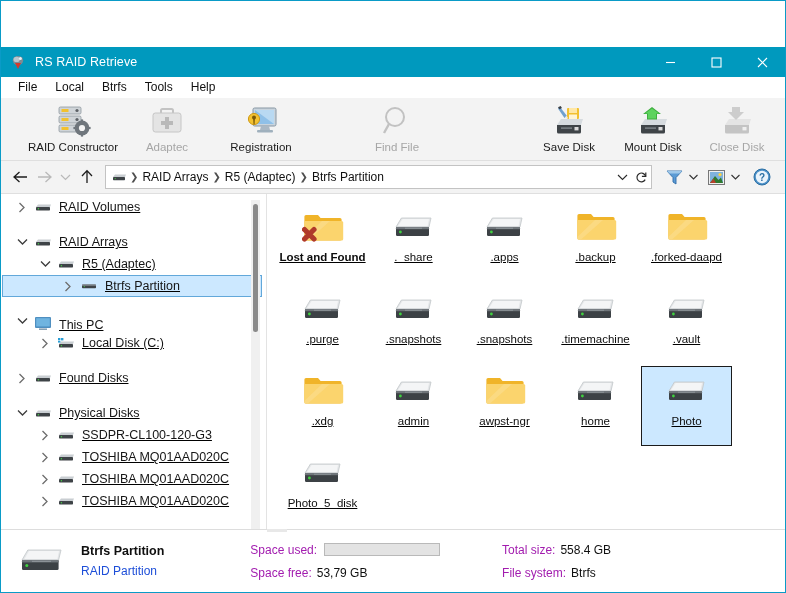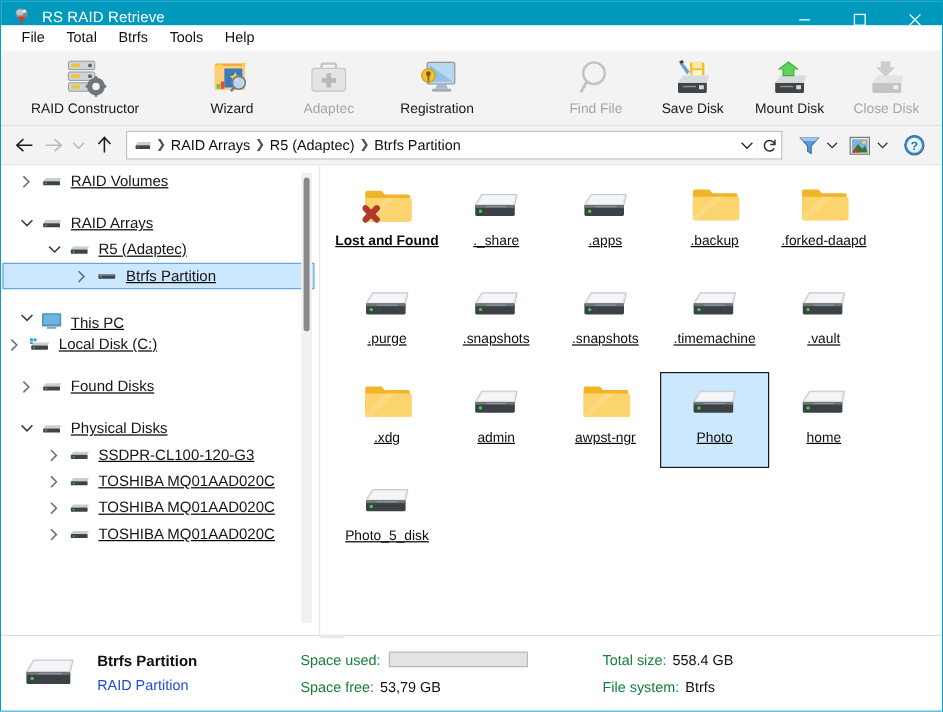--- a/index.html
+++ b/index.html
@@ -18,26 +18,27 @@
     width: 786px; height: 593px;
     box-sizing: border-box;
     border: 1px solid #0a9bc7;
     background: #ffffff;
     display: flex;
     flex-direction: column;
   }
 
   
   .titlebar {
-    height: 20px;
+    height: 30px;
     background: #0099be;
     display: flex;
-    align-items: flex-end;
+    align-items: center;
     flex: 0 0 auto;
     position: relative;
+    margin-top: 46px;
   }
   .title-app-icon {
     width: 16px; height: 16px;
     margin-left: 9px; margin-right: 9px;
     position: relative;
     flex: 0 0 auto;
   }
   .title-text {
     color: #ffffff;
     font-size: 12.5px;
@@ -273,21 +274,21 @@
   .st-texts { display: flex; flex-direction: column; justify-content: center; }
   .st-title { font-size: 12.5px; font-weight: bold; color: #0f0f0f; }
   .st-sub { font-size: 12px; color: #1d4ed8; margin-top: 6px; }
   .st-col {
     display: flex; flex-direction: column; justify-content: center;
     font-size: 12px;
   }
   .st-col.c2 { margin-left: 86px; }
   .st-col.c3 { margin-left: 62px; }
   .st-line { display: flex; align-items: center; height: 17px; margin: 3px 0; }
-  .st-key { color: #15803d; }
+  .st-key { color: #a21caf; }
   .st-val { color: #0f0f0f; margin-left: 5px; }
   .bar-track {
     width: 116px; height: 13px;
     background: #e3e3e3;
     border: 1px solid #b9b9b9;
     margin-left: 7px;
     box-sizing: border-box;
   }
   .bar-fill { height: 100%; background: #2196dd; }
   .divider-tab {
@@ -326,21 +327,21 @@
       <div class="win-btn">
         <svg width="11" height="11" viewBox="0 0 11 11">
             <path d="M1 1 L10 10 M10 1 L1 10" stroke="#ffffff" stroke-width="1.1"></path>
           </svg>
       </div>
     </div>
   </div>
 
   <div class="menubar">
     <div class="menu-item">File</div>
-    <div class="menu-item">Total</div>
+    <div class="menu-item">Local</div>
     <div class="menu-item">Btrfs</div>
     <div class="menu-item">Tools</div>
     <div class="menu-item">Help</div>
   </div>
 
   <div class="toolbar">
 
     <div class="tb-btn wide" style="margin-left:4px;">
       <span class="ico">
         <svg width="36" height="34" viewBox="0 0 36 34">
@@ -362,37 +363,20 @@
                 <rect x="6.9" y="13.2" width="2.2" height="3.4"></rect>
               <rect x="-0.6" y="6.9" width="3.4" height="2.2"></rect>
                 <rect x="13.2" y="6.9" width="3.4" height="2.2"></rect>
             </g>
           </g>
         </svg>
       </span>
       <span class="lbl">RAID Constructor</span>
     </div>
 
-    <div class="tb-btn" style="margin-left:32px;">
-      <span class="ico">
-        <svg width="34" height="34" viewBox="0 0 34 34">
-          <rect x="3" y="5" width="25" height="22" rx="2" fill="#f0a93c"></rect>
-          <path d="M3 7 L28 7 L28 27 L3 27 Z" fill="#fbd07a"></path>
-          <path d="M11 9 L26 9 L26 25 L11 25 Z" fill="#3f78bd"></path>
-          <rect x="4.5" y="22" width="3" height="4" fill="#7cc043"></rect>
-          <rect x="8" y="20" width="3" height="6" fill="#e04b3c"></rect>
-          <path d="M20 12 l1.4 3 3.2.3-2.4 2.1.7 3.2-2.9-1.7-2.9 1.7.7-3.2-2.4-2.1 3.2-.3z" fill="#ffd23f"></path>
-          <circle cx="23" cy="21" r="5.4" fill="#cfe3f5" fill-opacity=".85" stroke="#6e7b86" stroke-width="1.4"></circle>
-          <path d="M19.4 24.8 L16.4 28" stroke="#6e7b86" stroke-width="2.2"></path>
-          <path d="M7 4 l.9 1.9 2.1.2-1.6 1.4.5 2.1-1.9-1.1-1.9 1.1.5-2.1-1.6-1.4 2.1-.2z" fill="#ffd23f"></path>
-          <path d="M27 3 l.7 1.5 1.7.2-1.3 1.1.4 1.7-1.5-.9-1.5.9.4-1.7-1.3-1.1 1.7-.2z" fill="#ffd23f"></path>
-        </svg>
-      </span>
-      <span class="lbl">Wizard</span>
-    </div>
 
     <div class="tb-btn disabled">
       <span class="ico">
         <svg width="34" height="30" viewBox="0 0 34 30">
           <rect x="11" y="3" width="12" height="5" rx="1.5" fill="none" stroke="#c3c3c3" stroke-width="2"></rect>
           <rect x="3" y="7" width="28" height="19" rx="2.4" fill="#e4e4e4" stroke="#c6c6c6" stroke-width="1"></rect>
           <path d="M15 11 h4 v4 h4 v4 h-4 v4 h-4 v-4 h-4 v-4 h4 z" fill="#b9b9b9"></path>
         </svg>
       </span>
       <span class="lbl">Adaptec</span>
@@ -638,21 +622,21 @@
           <span class="tree-ico">
               <svg width="18" height="15" viewBox="0 0 18 15">
                 <rect x="1" y="1" width="16" height="11" rx="1" fill="#4f8fc0"></rect>
                 <rect x="2.2" y="2.2" width="13.6" height="8.2" fill="#6fb4e0"></rect>
                 <rect x="5" y="12.4" width="8" height="1.6" fill="#8ba3b5"></rect>
               </svg>
             </span>
           <span>This PC</span>
         </div>
 
-        <div class="tree-row" style="">
+        <div class="tree-row" style="padding-left:33px;">
           <span class="twisty">
               <svg width="8" height="11" viewBox="0 0 8 11">
                 <path d="M1.5 1 L6 5.5 L1.5 10" fill="none" stroke="currentColor" stroke-width="1.3"></path>
               </svg>
             </span>
           <span class="tree-ico">
               <svg width="18" height="13" viewBox="0 0 18 13">
                 <path d="M2 7 L4 4.4 L17 4.4 L16 7 Z" fill="#c9ced2"></path>
                 <rect x="2" y="7" width="14" height="3.4" rx=".7" fill="#3e4347"></rect>
                 <circle cx="4.4" cy="8.7" r=".7" fill="#46d046"></circle>
@@ -932,46 +916,46 @@
           <span class="icon-wrap">
             <svg width="42" height="34" viewBox="0 0 42 34">
               <path d="M4 3 h12 l2.6 3 h19.4 a1.6 1.6 0 0 1 1.6 1.6 V27 a1.6 1.6 0 0 1 -1.6 1.6 H4 A1.6 1.6 0 0 1 2.4 27 V4.6 A1.6 1.6 0 0 1 4 3 Z" fill="#f0b429"></path>
               <path d="M2.4 9 h37.2 a1.6 1.6 0 0 1 1.6 1.6 V27 a1.6 1.6 0 0 1 -1.6 1.6 H4 A1.6 1.6 0 0 1 2.4 27 Z" fill="#fbd46d"></path>
               <path d="M2.4 26 L20 9 h8 L6 28.6 H4 A1.6 1.6 0 0 1 2.4 27 Z" fill="#fcdf93" opacity=".55"></path>
             </svg>
           </span>
           <span class="name">awpst-ngr</span>
         </div>
 
-        <div class="tile selected">
+        <div class="tile">
           <span class="icon-wrap">
             <svg width="42" height="28" viewBox="0 0 42 28">
               <path d="M3 13 L8.4 4 L38 4 L36 13 Z" fill="#e4e6e8" stroke="#c2c6c9" stroke-width=".8"></path>
               <path d="M5 12 L9.6 5 L36 5 L34.6 12 Z" fill="#f4f5f6"></path>
               <rect x="3" y="13" width="33" height="9" rx="1.2" fill="#3c4145"></rect>
               <rect x="3" y="13" width="33" height="2.2" fill="#6f757a"></rect>
               <rect x="12" y="13.7" width="17" height="1" fill="#8f969b"></rect>
               <circle cx="7.4" cy="18" r="1.4" fill="#3fd13f"></circle>
             </svg>
           </span>
-          <span class="name">Photo</span>
-        </div>
-
-        <div class="tile">
+          <span class="name">home</span>
+        </div>
+
+        <div class="tile selected">
           <span class="icon-wrap">
             <svg width="42" height="28" viewBox="0 0 42 28">
               <path d="M3 13 L8.4 4 L38 4 L36 13 Z" fill="#e4e6e8" stroke="#c2c6c9" stroke-width=".8"></path>
               <path d="M5 12 L9.6 5 L36 5 L34.6 12 Z" fill="#f4f5f6"></path>
               <rect x="3" y="13" width="33" height="9" rx="1.2" fill="#3c4145"></rect>
               <rect x="3" y="13" width="33" height="2.2" fill="#6f757a"></rect>
               <rect x="12" y="13.7" width="17" height="1" fill="#8f969b"></rect>
               <circle cx="7.4" cy="18" r="1.4" fill="#3fd13f"></circle>
             </svg>
           </span>
-          <span class="name">home</span>
+          <span class="name">Photo</span>
         </div>
 
         <div class="tile">
           <span class="icon-wrap">
             <svg width="42" height="28" viewBox="0 0 42 28">
               <path d="M3 13 L8.4 4 L38 4 L36 13 Z" fill="#e4e6e8" stroke="#c2c6c9" stroke-width=".8"></path>
               <path d="M5 12 L9.6 5 L36 5 L34.6 12 Z" fill="#f4f5f6"></path>
               <rect x="3" y="13" width="33" height="9" rx="1.2" fill="#3c4145"></rect>
               <rect x="3" y="13" width="33" height="2.2" fill="#6f757a"></rect>
               <rect x="12" y="13.7" width="17" height="1" fill="#8f969b"></rect>

